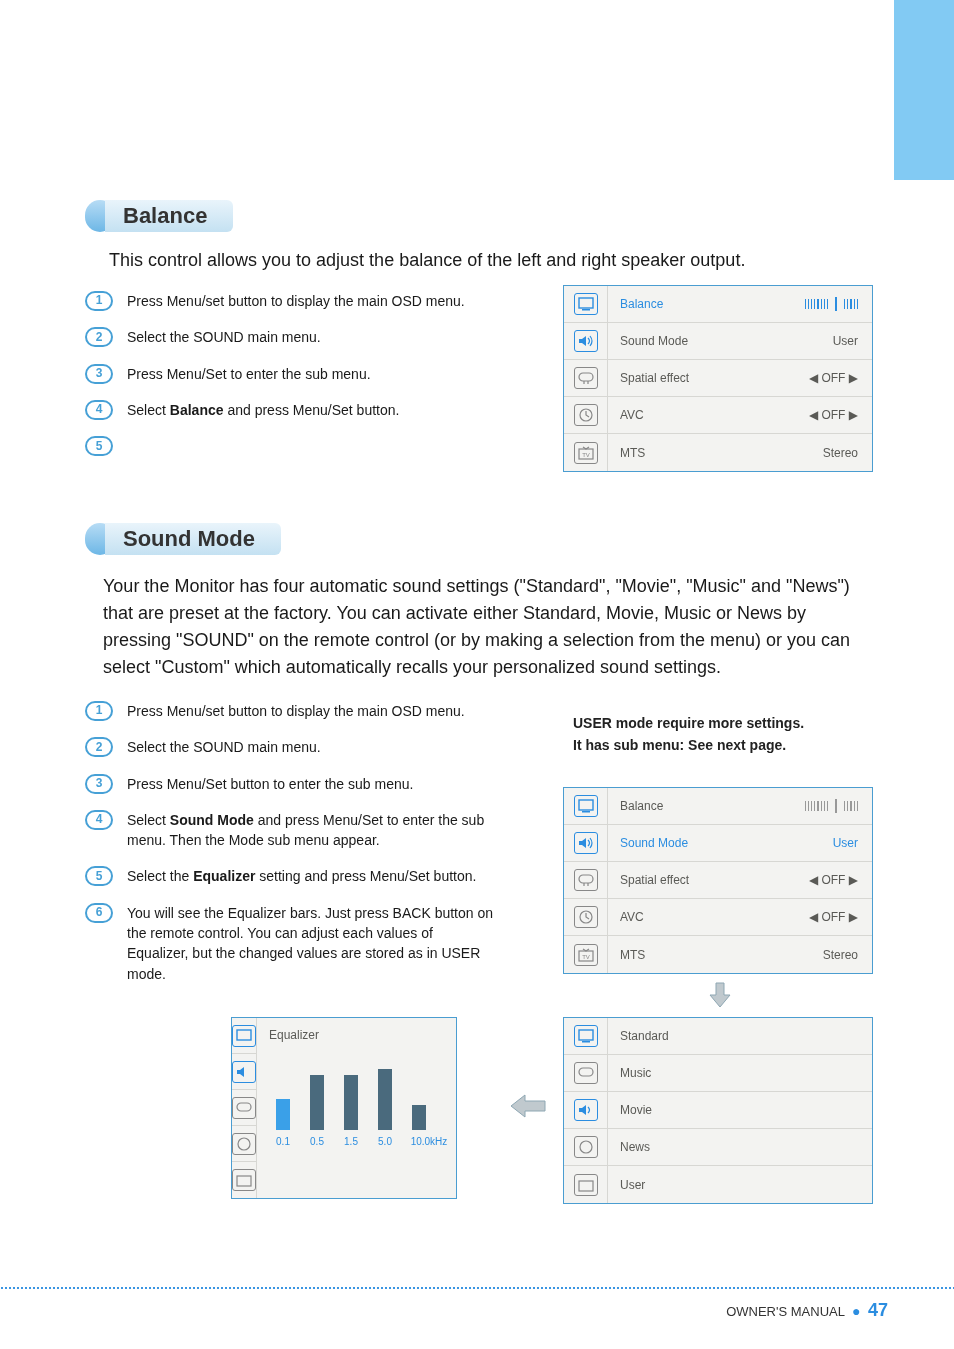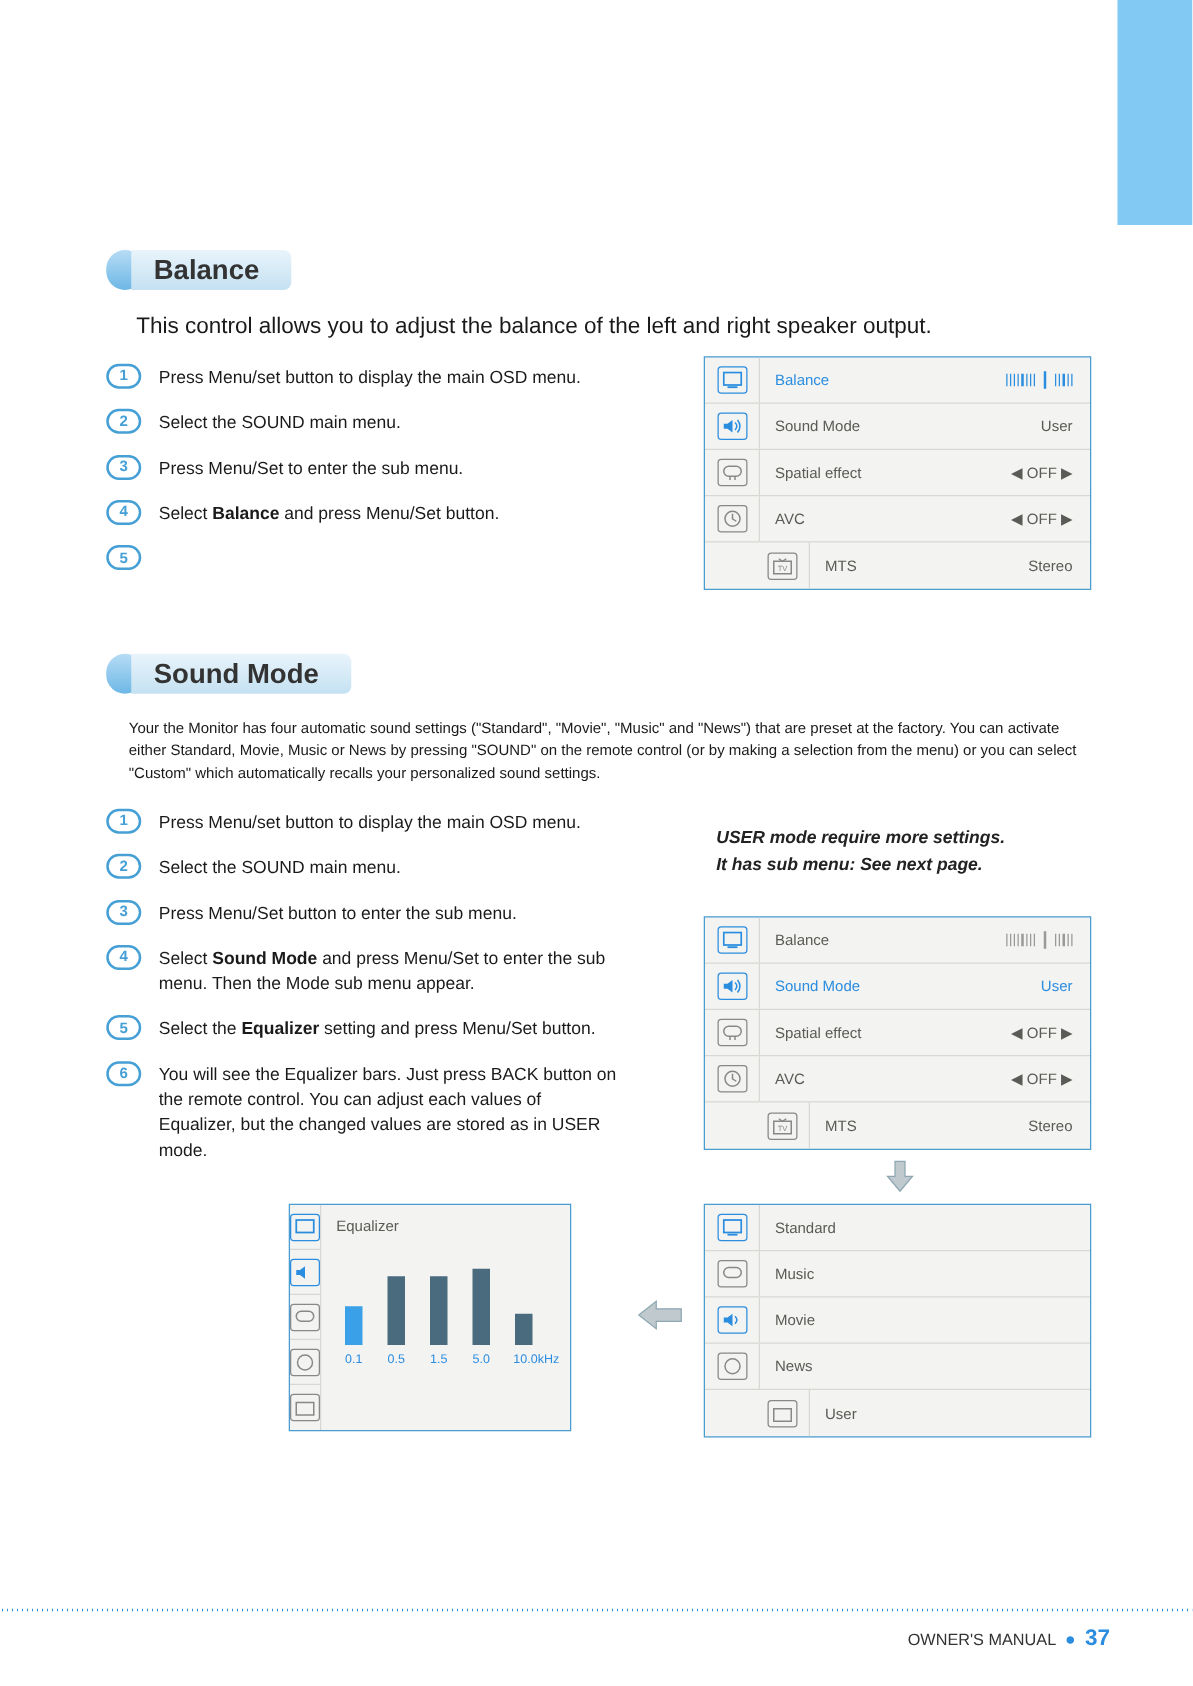--- a/index.html
+++ b/index.html
@@ -12,21 +12,21 @@
   .title-cap { width: 30px; background: linear-gradient(to bottom, #b7dcf5, #6db7e6); border-radius: 16px; }
   .title-bar { margin-left: -10px; padding-left: 18px; padding-right: 26px; background: linear-gradient(to bottom, #e9f4fb, #c4e1f2); border-radius: 0 6px 6px 0; display: flex; align-items: center; font-size: 22px; font-weight: bold; color: #333; }
   .balance-desc { font-size: 18px; margin: 0 0 20px 24px; }
   .steps { margin-left: 0; }
   .step { display: flex; align-items: flex-start; margin-bottom: 16px; font-size: 14px; line-height: 1.45; }
   .step-num { flex: 0 0 28px; height: 20px; border: 2px solid #46a0d6; border-radius: 12px; color: #46a0d6; font-weight: bold; font-size: 12px; display: inline-flex; align-items: center; justify-content: center; margin-right: 14px; margin-top: 0; }
   .step-text { max-width: 370px; }
   .step-text b { font-weight: bold; }
   .osd { border: 1px solid #4a9dd1; background: #f3f3f1; width: 310px; font-family: Arial, sans-serif; }
   .osd-row { display: flex; align-items: center; height: 37px; border-bottom: 1px solid #d7d7d3; }
-  .osd-row:last-child { border-bottom: none; margin-left: 40px; }
+  .osd-row:last-child { border-bottom: none; }
   .osd-icon-col { width: 44px; display: flex; align-items: center; justify-content: center; border-right: 1px solid #d7d7d3; height: 100%; }
   .osd-label { flex: 1; padding-left: 12px; font-size: 12px; color: #5a5a56; }
   .osd-val { padding-right: 14px; font-size: 12px; color: #5a5a56; white-space: nowrap; }
   .osd-active .osd-label, .osd-active .osd-val { color: #2b8de0; font-weight: normal; }
   .osd-icon { width: 24px; height: 22px; display: flex; align-items: center; justify-content: center; border: 1px solid #888; border-radius: 3px; }
   .osd-icon.sel { border-color: #2b8de0; }
   .slider-vis { display: inline-flex; align-items: center; gap: 2px; }
   .slider-tick { width: 1.2px; height: 10px; background: #2b8de0; display: inline-block; }
   .slider-tick.off { background: #999; }
   .slider-tick.gap { background: transparent; width: 3px; }
@@ -41,21 +41,21 @@
   .eq-bars { display: flex; align-items: flex-end; gap: 14px; height: 78px; margin-bottom: 6px; padding-left: 4px; }
   .eq-bar-wrap { display: flex; flex-direction: column; align-items: center; width: 20px; }
   .eq-bar { width: 14px; background: #4a6a7d; }
   .eq-bar.hi { background: #3aa0e8; }
   .eq-labels { display: flex; gap: 14px; padding-left: 4px; }
   .eq-lab { width: 20px; text-align: center; font-size: 10px; color: #2b8de0; }
   .bottom-dash { position: absolute; left: 0; bottom: 60px; width: 100%; height: 2px; background-image: radial-gradient(circle, #2b8de0 0.7px, transparent 0.8px); background-size: 4px 2px; background-repeat: repeat-x; }
   .footer { position: absolute; right: 66px; bottom: 28px; font-size: 13px; color: #333; }
   .footer .dot { color: #2b8de0; font-size: 14px; }
   .footer .pg { font-weight: bold; color: #2b8de0; font-size: 18px; }
-  .sound-desc { font-size: 12px; line-height: 1.5; margin: 0 0 20px 18px; max-width: 760px; }
+  .sound-desc { font-size: 18px; line-height: 1.5; margin: 0 0 20px 18px; max-width: 760px; }
   .rel { position: relative; }
   .abs { position: absolute; }
 </style>
 </head>
 <body>
 
 <div class="page">
   <div class="top-band"></div>
 
   <div class="content">
@@ -201,21 +201,21 @@
         <div class="step">
             <span class="step-num">5</span>
             <span class="step-text">Select the <b>Equalizer</b> setting and press Menu/Set button.</span>
           </div>
         <div class="step">
             <span class="step-num">6</span>
             <span class="step-text">You will see the Equalizer bars. Just press BACK button on the remote control. You can adjust each values of Equalizer, but the changed values are stored as in USER mode.</span>
           </div>
       </div>
 
-      <div class="note-box abs" style="right:30px; top:12px; width:270px;font-style:italic;">
+      <div class="note-box abs" style="right:30px; top:12px; width:270px;">
         <div>USER mode require more settings.</div>
         <div>It has sub menu: See next page.</div>
       </div>
 
       <div class="osd abs" style="right:0; top:86px;">
         <div class="osd-row">
           <div class="osd-icon-col">
               <span class="osd-icon sel">
                 <svg width="16" height="14">
                   <rect x="1" y="1" width="14" height="10" fill="none" stroke="#2b8de0" stroke-width="1.4"></rect>
@@ -431,15 +431,15 @@
         </div>
       </div>
 
     </div>
   </div>
 
   <div class="bottom-dash"></div>
   <div class="footer">
     <span>OWNER'S MANUAL</span>
     <span class="dot">&nbsp;●&nbsp;</span>
-    <span class="pg">37</span>
+    <span class="pg">47</span>
   </div>
 </div>
 
 </body></html>

